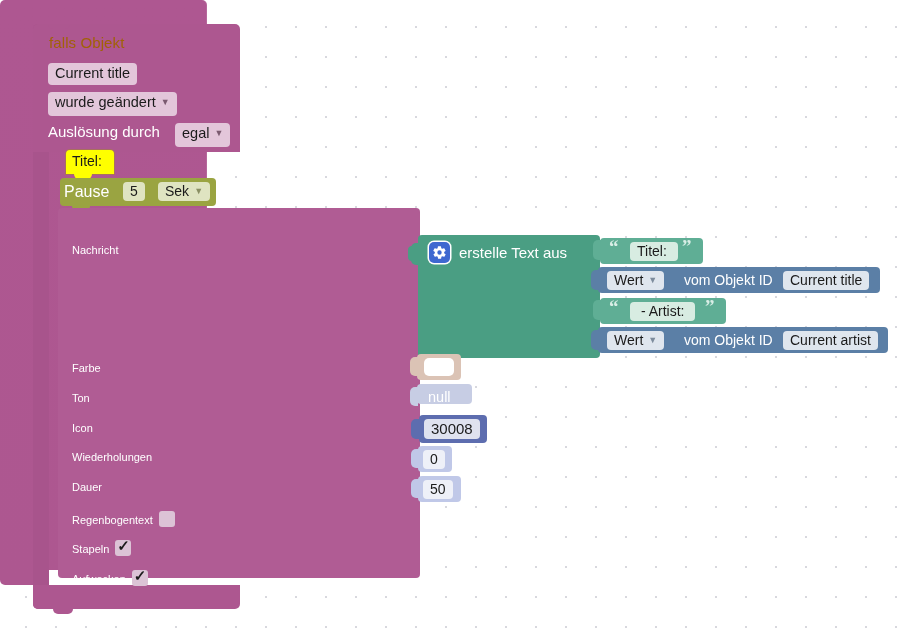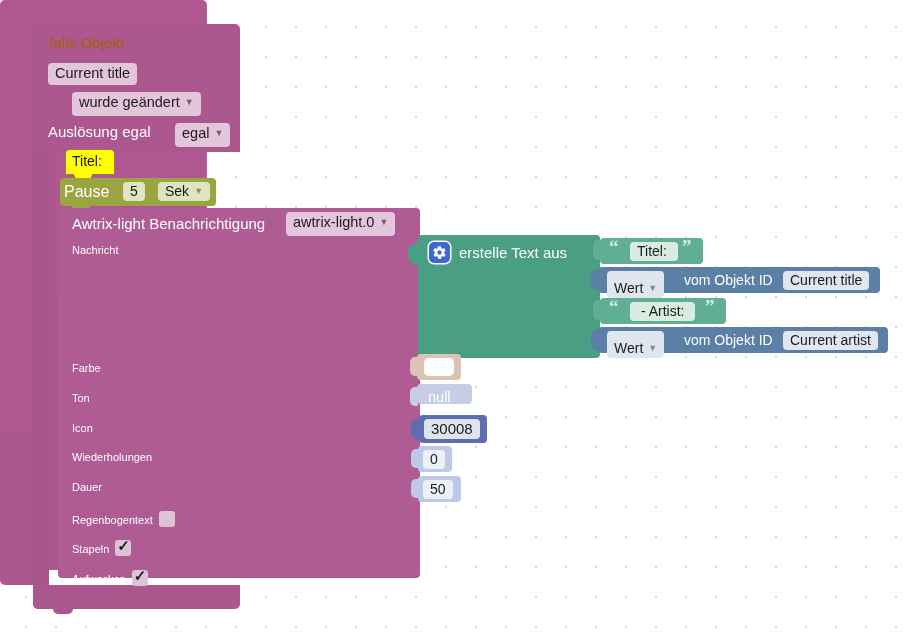--- a/index.html
+++ b/index.html
@@ -121,21 +121,20 @@
   }
   .obj-field {
     position: absolute;
     left: 48px;
     top: 63px;
   }
   .trigger-field {
     position: absolute;
     left: 48px;
     top: 92px;
-    margin-left: 24px;
   }
   .ausloesung-label {
     position: absolute;
     left: 48px;
     top: 123px;
     color: #ffffff;
     font-size: 15px;
   }
   .egal-field {
     position: absolute;
@@ -381,21 +380,21 @@
     height: 20px;
     background: #5b7fa6;
     border-radius: 5px 0 0 5px;
   }
   .val-block .dd {
     position: absolute;
     left: 9px;
     top: 4px;
     background: #dfe6ee;
     border-radius: 4px;
-    padding: 9px 7px 2px 7px;
+    padding: 1px 7px 2px 7px;
     font-size: 14px;
     color: #1b1b1b;
   }
   .val-block .dd .caret { color: #7d8c9d; }
   .val-block .mid {
     position: absolute;
     top: 5px;
     color: #ffffff;
     font-size: 14px;
   }
@@ -534,44 +533,40 @@
   <div class="hat-title">falls Objekt</div>
 
   <div class="obj-field">
     <span class="field-light">Current title</span>
   </div>
 
   <div class="trigger-field">
     <span class="field-light"><span>wurde geändert</span><span class="caret">▼</span></span>
   </div>
 
-  <div class="ausloesung-label">Auslösung egal</div>
+  <div class="ausloesung-label">Auslösung durch</div>
 
   <div class="egal-field">
     <span class="field-light"><span>egal</span><span class="caret">▼</span></span>
   </div>
 
   <div class="titel-note">
     <span>Titel:</span>
   </div>
   <div class="titel-note-notch"></div>
 
   <div class="pause-notch-top"></div>
   <div class="pause-block">
     <span class="pause-label">Pause</span>
     <span class="pause-num">5</span>
     <span class="pause-unit"><span>Sek</span><span class="caret">▼</span></span>
   </div>
   <div class="pause-notch-bot"></div>
 
   <div class="awtrix-block"></div>
-  <div class="awtrix-title">Awtrix-light Benachrichtigung</div>
-  <div class="awtrix-instance">
-    <span class="field-light"><span>awtrix-light.0</span><span class="caret">▼</span></span>
-  </div>
 
   <div class="row-label" style="top:244px">Nachricht</div>
   <div class="row-label" style="top:362px">Farbe</div>
   <div class="row-label" style="top:392px">Ton</div>
   <div class="row-label" style="top:422px">Icon</div>
   <div class="row-label" style="top:451px">Wiederholungen</div>
   <div class="row-label" style="top:481px">Dauer</div>
 
   <div class="row-label" style="top:511px">
     <span>Regenbogentext</span><span class="checkbox"></span>

